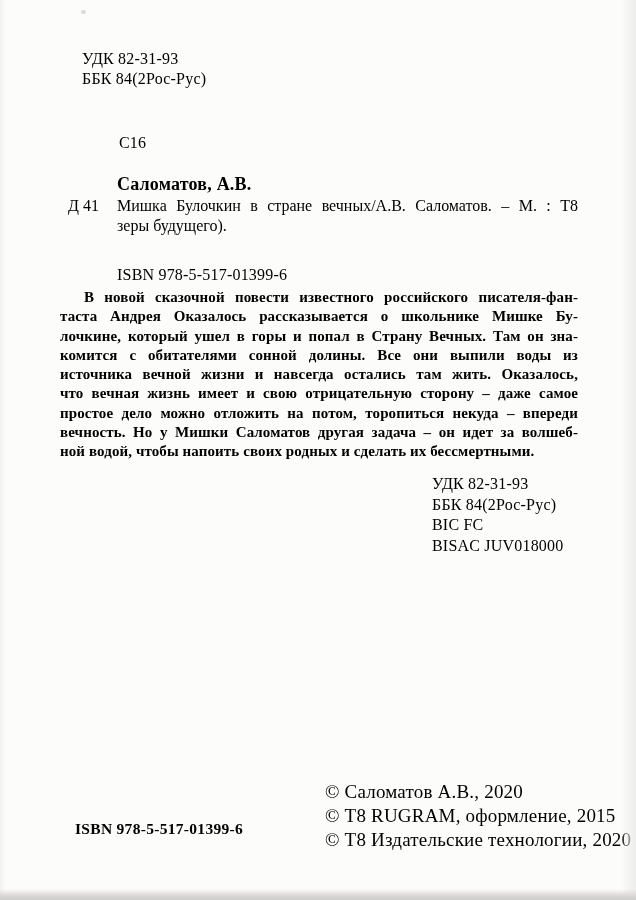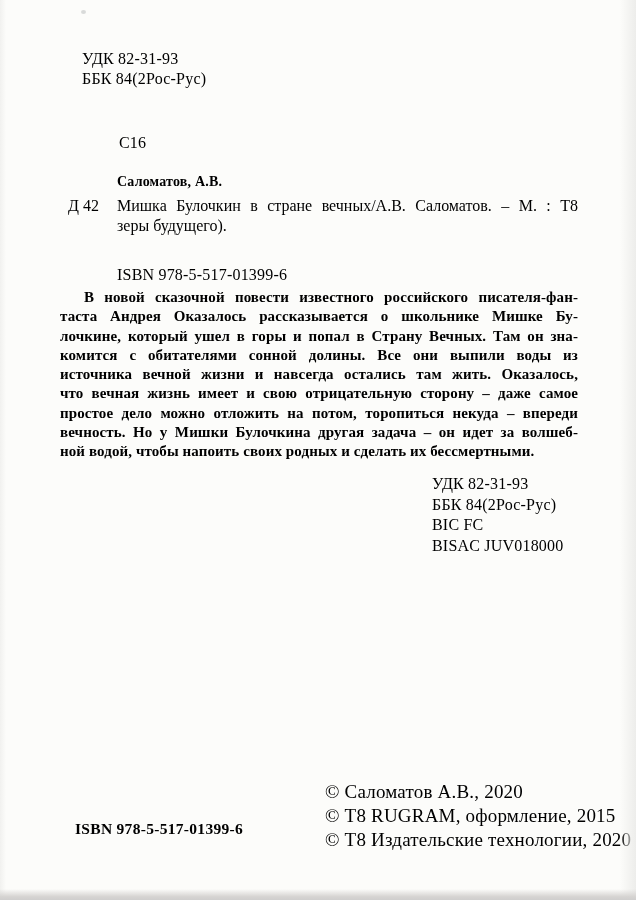--- a/index.html
+++ b/index.html
@@ -51,21 +51,21 @@
     left: 82px; top: 49px;
     font-size: 16px;
     line-height: 20px;
     letter-spacing: .2px;
   }
   .top-codes .indent { margin-left: 37px; margin-top: 44px; }
 
   
   .author-line {
     left: 117px; top: 174px;
-    font-size: 14px;
+    font-size: 18px;
     font-weight: bold;
     letter-spacing: .2px;
   }
   .entry-row {
     left: 68px; top: 196px;
     width: 510px;
     display: flex;
     font-size: 16px;
     line-height: 20px;
   }
@@ -123,38 +123,38 @@
 
   <div class="block top-codes">
     <div>УДК 82-31-93</div>
     <div>ББК 84(2Рос-Рус)</div>
     <div class="indent">С16</div>
   </div>
 
   <div class="block author-line">Саломатов, А.В.</div>
 
   <div class="block entry-row">
-    <div class="entry-code">Д 42</div>
+    <div class="entry-code">Д 41</div>
     <div class="entry-text">
       <div class="jline">Мишка Булочкин в стране вечных/А.В. Саломатов. – М. : Т8</div>
       <div class="jline last">зеры будущего).</div>
     </div>
   </div>
 
   <div class="block isbn-top">ISBN 978-5-517-01399-6</div>
 
   <div class="block annotation">
     <div class="jline first">В новой сказочной повести известного российского писателя-фан-</div>
     <div class="jline">таста Андрея Оказалось рассказывается о школьнике Мишке Бу-</div>
     <div class="jline">лочкине, который ушел в горы и попал в Страну Вечных. Там он зна-</div>
     <div class="jline">комится с обитателями сонной долины. Все они выпили воды из</div>
     <div class="jline">источника вечной жизни и навсегда остались там жить. Оказалось,</div>
     <div class="jline">что вечная жизнь имеет и свою отрицательную сторону – даже самое</div>
     <div class="jline">простое дело можно отложить на потом, торопиться некуда – впереди</div>
-    <div class="jline">вечность. Но у Мишки Булочкина другая задача – он идет за волшеб-</div>
+    <div class="jline">вечность. Но у Мишки Саломатов другая задача – он идет за волшеб-</div>
     <div class="jline last">ной водой, чтобы напоить своих родных и сделать их бессмертными.</div>
   </div>
 
   <div class="block codes-block">
     <div>УДК 82-31-93</div>
     <div>ББК 84(2Рос-Рус)</div>
     <div>BIC FC</div>
     <div>BISAC JUV018000</div>
   </div>
 

